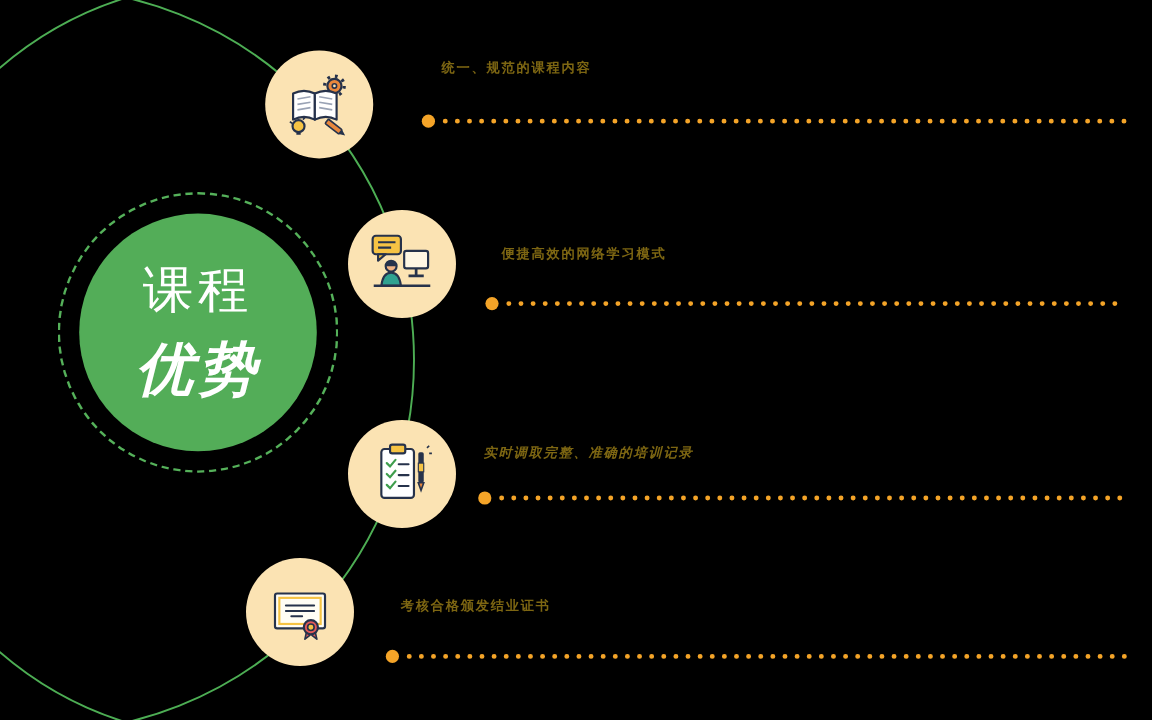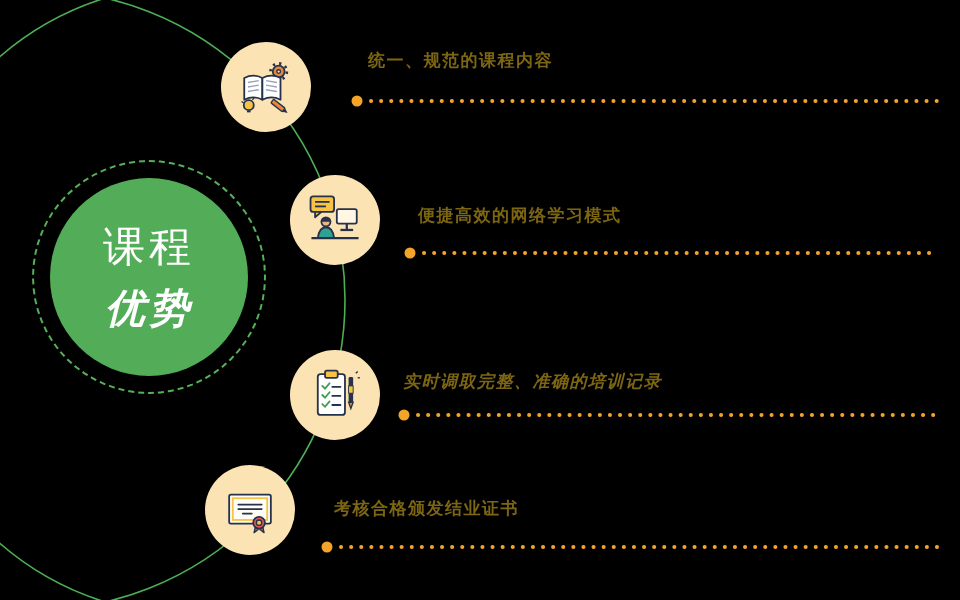--- a/index.html
+++ b/index.html
@@ -3,37 +3,37 @@
 <meta charset="utf-8">
 <style>
   * { margin:0; padding:0; box-sizing:border-box; }
   html,body { background:#000; }
   .stage {
     position:relative; width:960px; height:600px; background:#000;
     overflow:hidden; font-family:"DejaVu Sans", sans-serif;
   }
   .bg-svg { position:absolute; left:0; top:0; width:960px; height:600px; }
   .ring {
-    position:absolute; left:32px; top:160px; width:234px; height:234px;
+    position:absolute; left:48px; top:160px; width:234px; height:234px;
     border:2px dashed #55B15A; border-radius:50%;
     display:flex; align-items:center; justify-content:center;font-family:Liberation Mono, monospace;
   }
   .disc {
     width:198px; height:198px; border-radius:50%; background:#53AD58;
     display:flex; flex-direction:column; align-items:center; justify-content:center;
     color:#fff;
   }
   .t1 { font-size:42px; font-weight:500; letter-spacing:4px; }
-  .t2 { font-size:40px; font-weight:bold; font-style:italic; letter-spacing:4px; margin-left:0; margin-top:6px; }
+  .t2 { font-size:48px; font-weight:bold; font-style:italic; letter-spacing:4px; margin-left:0; margin-top:6px; }
   .icon-circle {
     position:absolute; width:90px; height:90px; border-radius:50%;
     background:#FBE3B3; display:flex; align-items:center; justify-content:center;
   }
   .label {
-    position:absolute; font-size:17px; font-weight:bold; color:#7D6612;
+    position:absolute; font-size:11px; font-weight:bold; color:#7D6612;
     letter-spacing:1.5px; white-space:nowrap; text-shadow:0 0 2px rgba(0,0,0,.55);
   }
 </style>
 </head>
 <body>
 
 <div class="stage">
 
   <svg class="bg-svg" viewBox="0 0 960 600">
     <g fill="none" stroke="#4DAE54" stroke-width="1.6">

